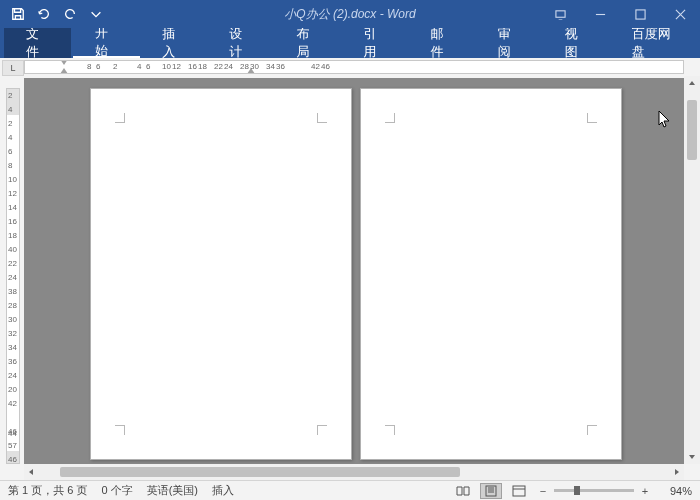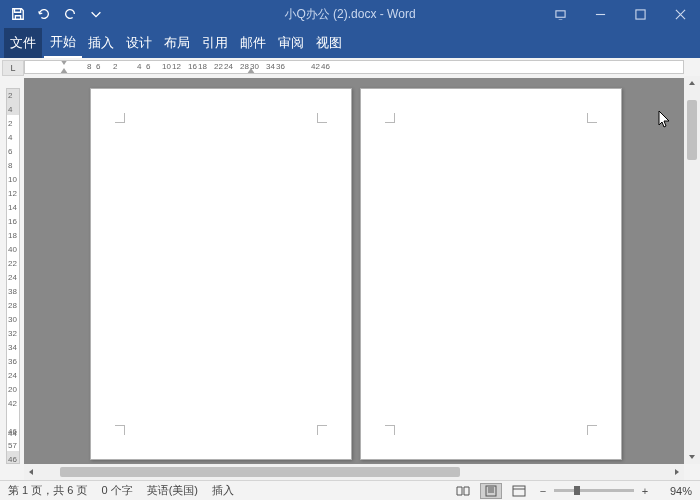--- a/index.html
+++ b/index.html
@@ -1,28 +1,28 @@
 <!DOCTYPE html>
 <html><head>
 <meta charset="utf-8">
 <style>
   * { box-sizing: border-box; margin: 0; padding: 0; font-family: "Microsoft YaHei", "Segoe UI", sans-serif; }
   body { width: 700px; height: 500px; overflow: hidden; background: #fff; position: relative; }
 
-  .titlebar { height: 28px; background: #2b579a; display: flex; align-items: center; color: #fff; font-size: 11px; position: relative; }
+  .titlebar { height: 28px; background: #2b579a; display: flex; align-items: center; color: #fff; font-size: 11px; position: relative; font-style: italic; }
   .qat { display: flex; align-items: center; gap: 2px; padding-left: 6px; }
   .qat .qbtn { width: 24px; height: 24px; display: flex; align-items: center; justify-content: center; color: #fff; }
   .qbtn svg { width: 14px; height: 14px; fill: none; stroke: #fff; stroke-width: 1.5; }
   .title { position: absolute; left: 50%; transform: translateX(-50%); color: #c9d7ee; font-size: 12px; white-space: nowrap; }
   .wincontrols { margin-left: auto; display: flex; }
   .wincontrols .wbtn { width: 40px; height: 28px; display: flex; align-items: center; justify-content: center; }
   .wbtn svg { width: 11px; height: 11px; stroke: #cdd9ee; stroke-width: 1.2; fill: none; }
 
   .ribbon-tabs { height: 30px; background: #2b579a; display: flex; align-items: stretch; color: #fff; font-size: 13px; padding-left: 4px; }
-  .rtab { padding: 0 6px; display: flex; align-items: center; cursor: default; }
+  .rtab { padding: 0 22px; display: flex; align-items: center; cursor: default; }
   .rtab.file { background: #1e3e70; margin-right: 2px; }
   .rtab.active { border-bottom: 2px solid #fff; }
   .ribbon-right { margin-left: auto; display: flex; align-items: center; gap: 4px; padding-right: 2px; }
   .tellme { display: flex; align-items: center; gap: 4px; color: #cdd9ee; font-size: 12px; padding: 0 6px; }
   .login { color: #fff; font-size: 12px; padding: 0 8px; }
   .share { background: #1e3e70; color: #fff; font-size: 12px; padding: 0 10px; height: 100%; display: flex; align-items: center; gap: 4px; }
   .bulb, .person { width: 12px; height: 12px; display: inline-block; }
   .bulb svg, .person svg { width: 12px; height: 12px; fill: #cdd9ee; }
   .person svg { fill: #fff; }
 
@@ -130,20 +130,21 @@
 <div class="ribbon-tabs">
   <div class="rtab file">文件</div>
   <div class="rtab active">开始</div>
   <div class="rtab">插入</div>
   <div class="rtab">设计</div>
   <div class="rtab">布局</div>
   <div class="rtab">引用</div>
   <div class="rtab">邮件</div>
   <div class="rtab">审阅</div>
   <div class="rtab">视图</div>
+  <div class="rtab">百度网盘</div>
 </div>
 
 <div class="workspace">
   <div class="corner">L</div>
 
   <div class="hruler-wrap">
     <div class="hruler" id="hruler">
       <div class="indent-first"></div>
       <div class="indent-left"></div>
 

